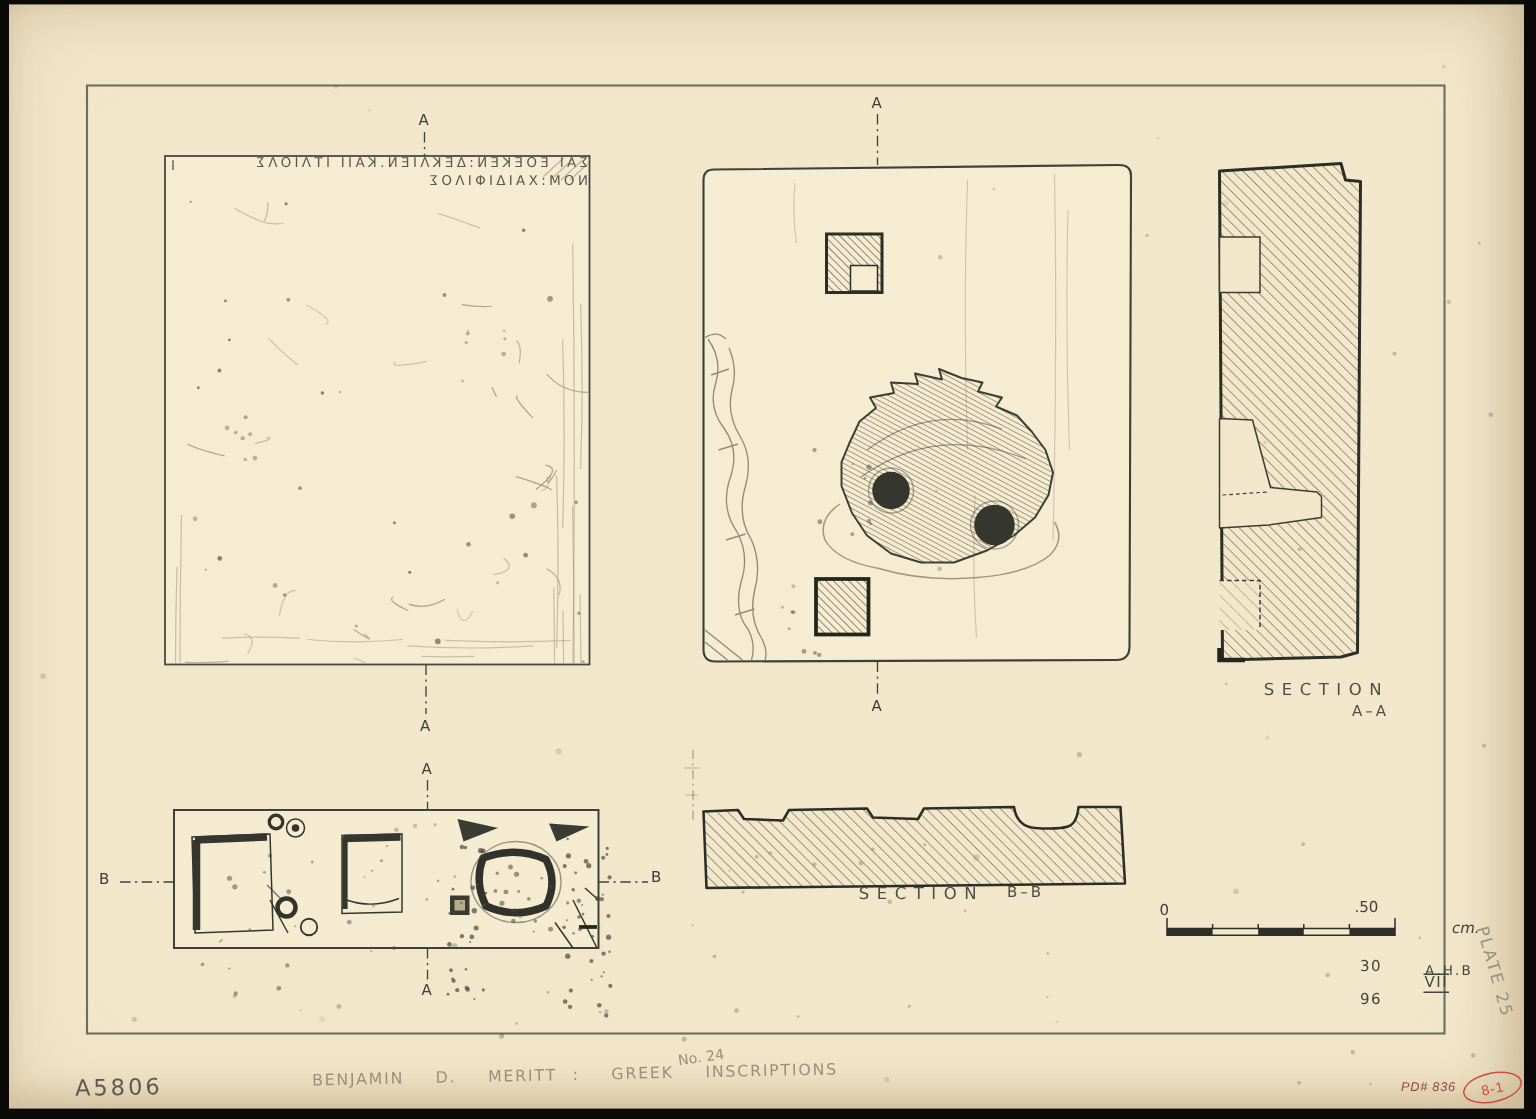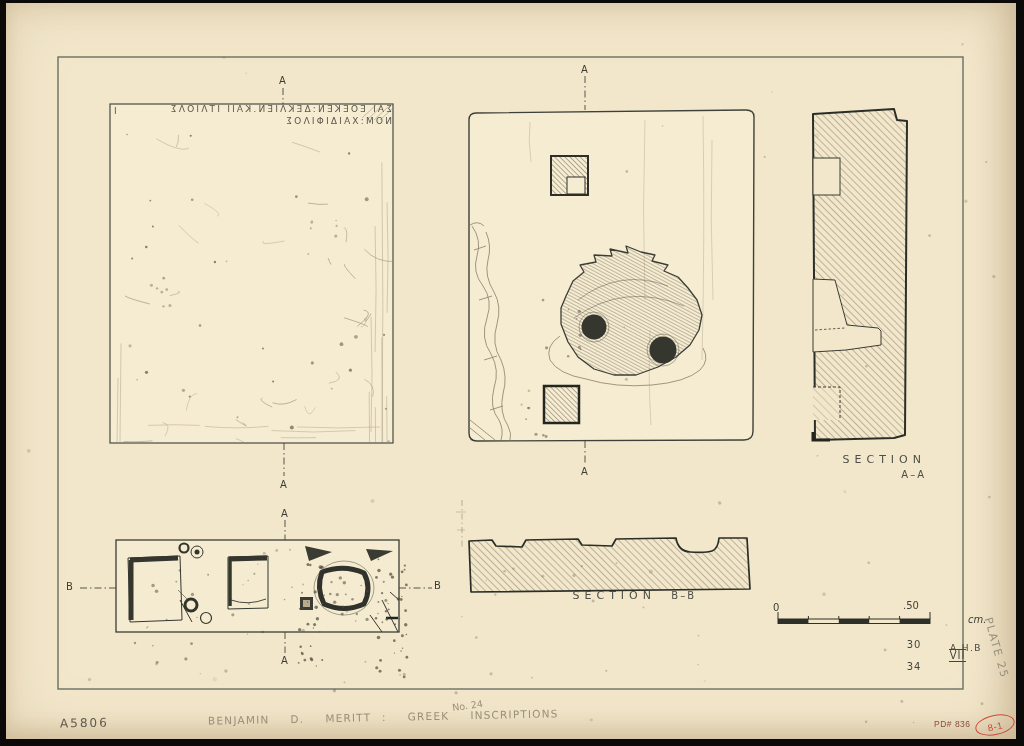--- a/index.html
+++ b/index.html
@@ -752,25 +752,25 @@
   <div class="lbl ink sec-sub" style="left:806px;top:469px;width:120px;">A–A</div>
   <div class="lbl ink sec-title" style="left:546px;top:589px;width:110px;">SECTION</div>
   <div class="lbl ink sec-sub" style="left:646px;top:590px;width:50px;">B–B</div>
 
   <div class="lbl ink scale-lab" style="left:773px;top:602px;">0</div>
   <div class="lbl ink scale-lab" style="left:903px;top:600px;">.50</div>
   <div class="lbl ink unit" style="left:968px;top:614px;">cm.</div>
   <div class="lbl ink rdate" style="left:890px;top:628px;">
     <span>30</span>
     <span class="rnum">VII</span>
-    <span>34</span>
+    <span>96</span>
   </div>
   <div class="lbl ink initials" style="left:902px;top:643px;margin-left:48px;">A.H.B</div>
 
-  <div class="lbl pencil" style="left:50px;top:716px;font-size:12px;letter-spacing:2px;color:#5f5a4e;transform:rotate(-1deg);margin-left:10px;">A5806</div>
+  <div class="lbl pencil" style="left:50px;top:716px;font-size:15px;letter-spacing:2px;color:#5f5a4e;transform:rotate(-1deg);">A5806</div>
   <div class="lbl pencil" style="left:452px;top:700px;font-size:9.5px;transform:rotate(-8deg);">No. 24</div>
   <div class="lbl pencil" style="left:208px;top:711px;width:345px;font-size:10.5px;letter-spacing:1.2px;word-spacing:6px;transform:rotate(-1.2deg);">BENJAMIN  D.  MERITT :  GREEK  INSCRIPTIONS</div>
-  <div class="lbl" style="left:934px;top:719px;font-size:8.5px;color:#8d4a3f;letter-spacing:.5px;">PD# 836</div>
+  <div class="lbl" style="left:934px;top:719px;font-size:8.5px;color:#8d4a3f;letter-spacing:.5px;font-style:italic;">PD# 836</div>
   <div class="redtag">
     <span>8-1</span>
   </div>
   <div class="lbl pencil" style="left:994px;top:616px;width:80px;font-size:11px;letter-spacing:1.5px;color:#97917e;transform:rotate(74deg);transform-origin:left top;">PLATE 25</div>
 </div>
 
 </body></html>

